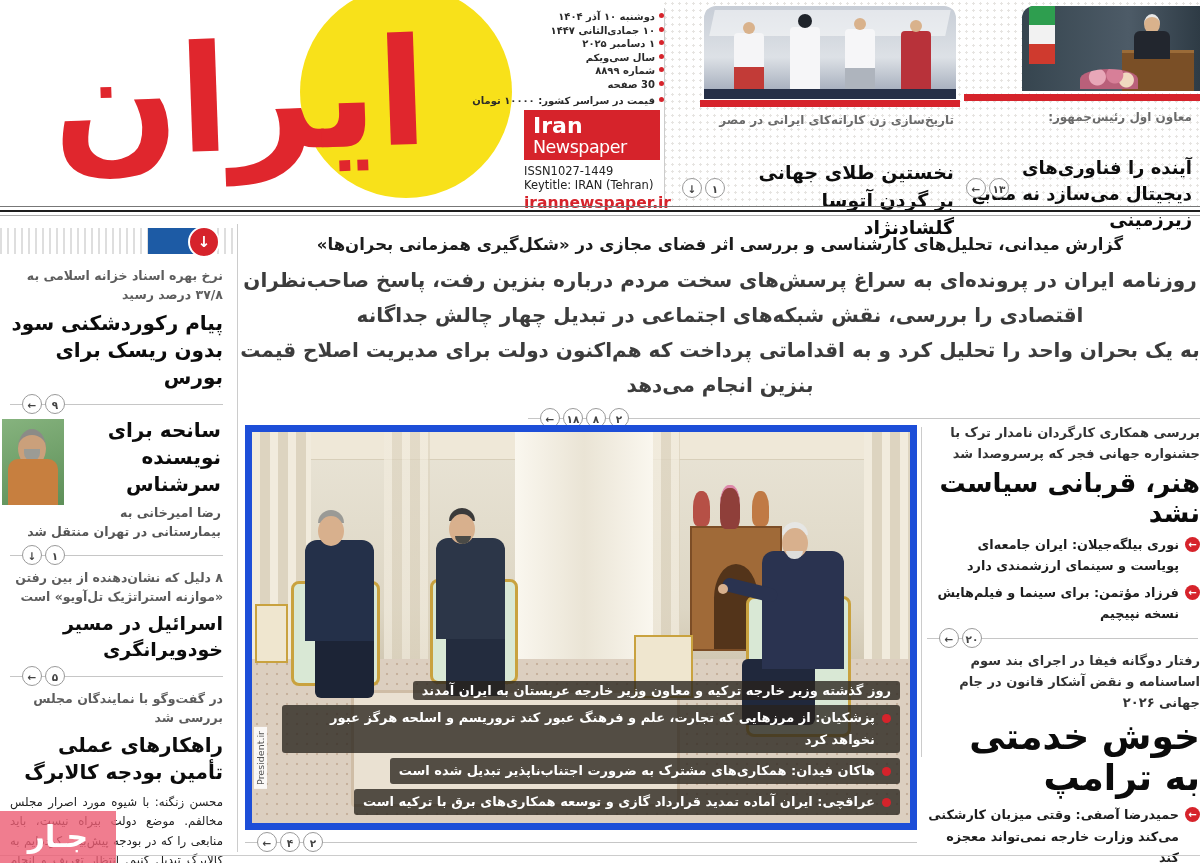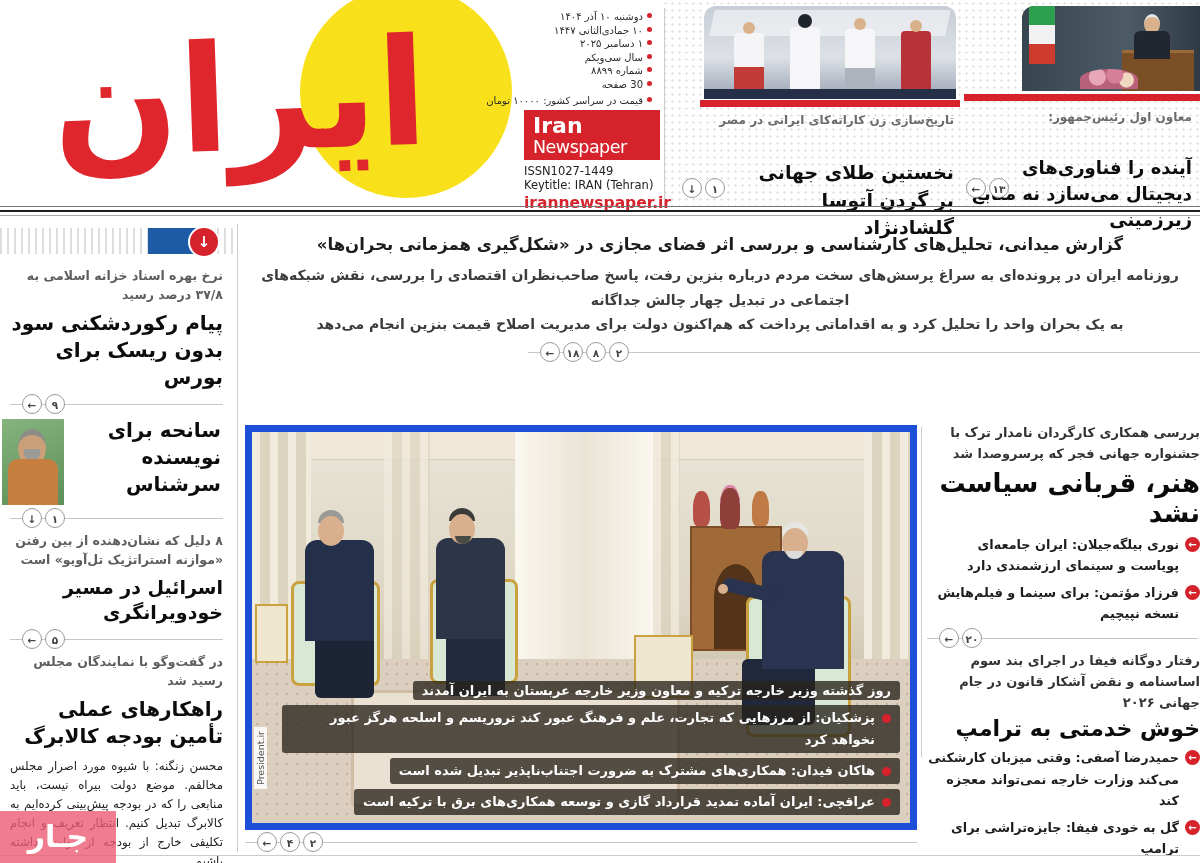--- a/index.html
+++ b/index.html
@@ -5,21 +5,21 @@
   html,body{margin:0;padding:0;background:#fff;}
   #page{position:relative;width:1200px;height:863px;background:#fff;overflow:hidden;
         direction:rtl;font-family:"DejaVu Sans",sans-serif;color:#111;}
   
   .masthead{position:absolute;top:0;left:0;right:0;height:206px;}
   .mh-dotbg{position:absolute;left:662px;right:0;top:0;bottom:0;
             background-image:radial-gradient(#e6e4e1 1px,transparent 1.3px);background-size:7px 7px;}
   .logo-circle{position:absolute;left:300px;top:-14px;width:212px;height:212px;border-radius:50%;background:#f8e11a;}
   .logo-text{position:absolute;left:0;top:4px;width:480px;height:195px;text-align:center;
              font-size:148px;line-height:190px;font-weight:bold;color:#e0262d;transform:rotate(-2deg);}
-  .mh-dates{position:absolute;left:514px;top:10px;width:138px;font-size:10px;font-weight:normal;color:#2a2a2a;}
+  .mh-dates{position:absolute;left:526px;top:10px;width:138px;font-size:10px;font-weight:bold;color:#2a2a2a;}
   .mh-date{line-height:13.5px;white-space:nowrap;}
   .mh-date .dot{display:inline-block;width:5px;height:5px;border-radius:50%;background:#d6232b;margin-left:4px;vertical-align:2px;}
   .mh-date.price{margin-top:3px;}
   .brand-box{position:absolute;left:524px;top:110px;width:136px;height:50px;background:#d6232b;color:#fff;
              direction:ltr;text-align:left;padding:5px 9px;box-sizing:border-box;}
   .brand-box .b1{font-size:22px;font-weight:bold;line-height:22px;}
   .brand-box .b2{font-size:17.5px;line-height:20px;letter-spacing:-0.5px;}
   .issn-block{position:absolute;left:524px;top:164px;width:150px;direction:ltr;text-align:left;}
   .issn-block .i1,.issn-block .i2{font-size:11.5px;color:#222;line-height:14px;}
   .issn-block .site{font-size:15.5px;font-weight:bold;color:#d6232b;margin-top:2px;}
@@ -88,21 +88,21 @@
   .s2wrap{overflow:hidden;margin:10px 2px 0 0;}
   .amir{float:left;width:62px;height:86px;margin:4px 4px 0 2px;position:relative;overflow:hidden;
         background:linear-gradient(160deg,#86b37e,#5d8f58);}
   .amir .hd{position:absolute;left:16px;top:10px;width:28px;height:32px;border-radius:50%;background:#caa07b;border-top:6px solid #8b8b87;}
   .amir .bd{position:absolute;left:6px;top:40px;width:50px;height:46px;border-radius:10px 10px 0 0;background:#c77f3f;}
   .amir .beard{position:absolute;left:22px;top:30px;width:16px;height:12px;border-radius:0 0 8px 8px;background:#9b9b95;}
   
   .main-right{position:absolute;left:240px;top:222px;width:960px;height:641px;}
   .lead-kicker{margin-top:13px;text-align:center;font-size:16.5px;font-weight:bold;color:#1c1c1c;}
   .lead-headline{margin-top:6px;text-align:center;font-size:66px;font-weight:bold;color:#000;line-height:1.08;}
-  .deck{margin-top:9px;text-align:center;font-size:14px;font-weight:bold;color:#3c3c3c;line-height:1.75;}
+  .deck{margin-top:9px;text-align:center;font-size:20px;font-weight:bold;color:#3c3c3c;line-height:1.75;}
   .deck.d2{margin-top:0;}
   .lead-rule{margin-top:15px;width:672px;}
   
   .photo{position:absolute;left:5px;top:203px;width:672px;height:405px;overflow:hidden;border:7px solid #1d4ed8;box-sizing:border-box;}
   .ph-wall{position:absolute;inset:0;background:linear-gradient(180deg,#e9e4d6 0%,#ddd6c4 45%,#d2c9b4 58%);}
   .ph-top{position:absolute;left:0;right:0;top:0;height:7%;background:#efe8d8;border-bottom:1px solid #d8cfba;}
   .curt{position:absolute;top:0;background:repeating-linear-gradient(90deg,#f1ebdd 0 8px,#ddd4c0 8px 18px);}
   .curt.l{left:0;width:9%;height:72%;}
   .curt.ml{left:20%;width:7%;height:60%;opacity:.7;}
   .curt.mr{left:61%;width:4%;height:58%;opacity:.8;}
@@ -264,38 +264,39 @@
         </span>
     </div>
 
     <div class="s2wrap">
       <div class="amir">
         <div class="hd"></div>
           <div class="beard"></div>
           <div class="bd"></div>
       </div>
       <div class="lc-headline" style="margin-top:2px;">سانحه برای نویسنده سرشناس</div>
+      <div class="lc-sub">رضا امیرخانی به بیمارستانی در تهران منتقل شد</div>
     </div>
     <div class="pagerule">
       <span class="pcircs">
           <span class="pc">↓</span>
           <span class="pc">۱</span>
         </span>
     </div>
 
     <div class="lc-kicker">۸ دلیل که نشان‌دهنده از بین رفتن «موازنه استراتژیک تل‌آویو» است</div>
     <div class="lc-headline" style="font-size:19px;">اسرائیل در مسیر خودویرانگری</div>
     <div class="pagerule">
       <span class="pcircs">
           <span class="pc">←</span>
           <span class="pc">۵</span>
         </span>
     </div>
 
-    <div class="lc-kicker">در گفت‌وگو با نمایندگان مجلس رسید شد</div>
+    <div class="lc-kicker">در گفت‌وگو با نمایندگان مجلس بررسی شد</div>
     <div class="lc-headline">راهکارهای عملی تأمین بودجه کالابرگ</div>
     <div class="lc-body">محسن زنگنه: با شیوه مورد اصرار مجلس مخالفم. موضع دولت بیراه نیست، باید منابعی را که در بودجه پیش‌بینی کرده‌ایم به کالابرگ تبدیل کنیم. انتظار تعریف و انجام تکلیفی خارج از بودجه از دولت نداشته باشیم.</div>
 
   </div>
   <div class="vdiv-left"></div>
 
   <div class="main-right">
 
     <div class="lead-kicker">گزارش میدانی، تحلیل‌های کارشناسی و بررسی اثر فضای مجازی در «شکل‌گیری همزمانی بحران‌ها»</div>
     <div class="deck">روزنامه ایران در پرونده‌ای به سراغ پرسش‌های سخت مردم درباره بنزین رفت، پاسخ صاحب‌نظران اقتصادی را بررسی، نقش شبکه‌های اجتماعی در تبدیل چهار چالش جداگانه</div>
@@ -388,21 +389,21 @@
         <span>فرزاد مؤتمن: برای سینما و فیلم‌هایش نسخه نپیچیم</span>
       </div>
       <div class="pagerule">
         <span class="pcircs">
             <span class="pc">←</span>
             <span class="pc">۲۰</span>
           </span>
       </div>
 
       <div class="r-kicker">رفتار دوگانه فیفا در اجرای بند سوم اساسنامه و نقض آشکار قانون در جام جهانی ۲۰۲۶</div>
-      <div class="r-headline" style="font-size:22px;">خوش خدمتی به ترامپ</div>
+      <div class="r-headline" style="font-size:36px;">خوش خدمتی به ترامپ</div>
       <div class="rb">
         <span class="ai">←</span>
         <span>حمیدرضا آصفی: وقتی میزبان کارشکنی می‌کند وزارت خارجه نمی‌تواند معجزه کند</span>
       </div>
       <div class="rb">
         <span class="ai">←</span>
         <span>گل به خودی فیفا: جایزه‌تراشی برای ترامپ</span>
       </div>
 
     </div>

